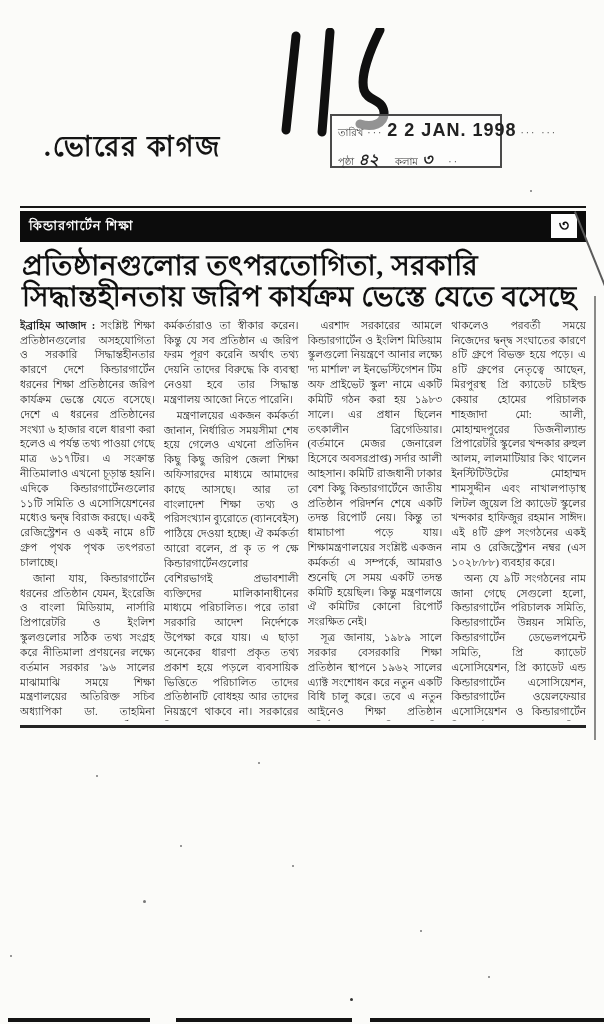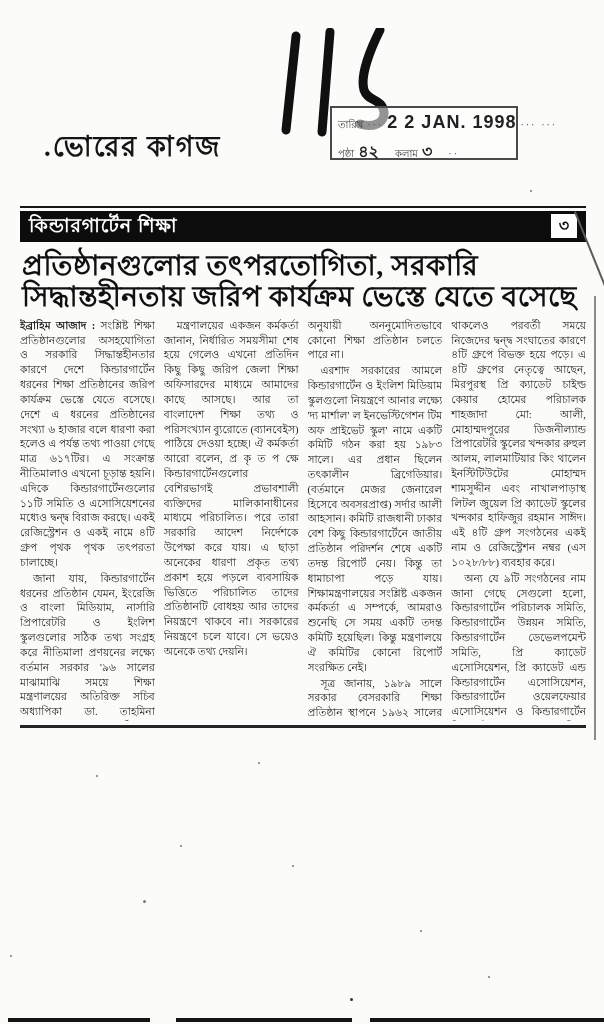--- a/index.html
+++ b/index.html
@@ -18,40 +18,40 @@
   }
   
   .masthead{
     position:absolute;left:44px;top:126px;
     font-size:27px;font-weight:700;letter-spacing:2px;
     color:#141414;
     transform:scaleY(1.05);
   }
   .handnum{position:absolute;left:278px;top:28px;width:150px;height:110px;}
   .stampbox{
-    position:absolute;left:330px;top:106px;width:188px;height:54px;
+    position:absolute;left:330px;top:114px;width:172px;height:54px;
     border:2px solid #4a4a4a;
     background:rgba(255,255,255,.55);
     font-family:"Liberation Sans","DejaVu Sans",sans-serif;
     font-size:10px;color:#333;
     padding:4px 6px 2px 6px;box-sizing:border-box;
   }
   .stamprow{display:flex;align-items:baseline;gap:4px;white-space:nowrap;}
   .stamp-date{font-weight:700;font-size:18px;color:#222;letter-spacing:1px;}
-  .hand{font-family:"DejaVu Serif",serif;font-weight:700;font-size:16px;color:#222;}
+  .hand{font-family:"DejaVu Serif",serif;font-style:italic;font-weight:700;font-size:16px;color:#222;}
   .dots{color:#555;letter-spacing:2px;}
   
   .clip{position:absolute;left:20px;top:206px;width:566px;}
   .toprule{border-top:2px solid #161616;margin-bottom:3px;}
   .kickerbar{
     position:relative;height:31px;background:#0c0c0c;color:#fff;
     display:flex;align-items:center;
     padding-left:9px;
   }
-  .kicker{font-size:19px;font-weight:700;letter-spacing:1px;}
+  .kicker{font-size:13px;font-weight:700;letter-spacing:1px;}
   .pagebadge{
     position:absolute;right:9px;top:3px;
     width:26px;height:24px;background:#fdfdfd;color:#0c0c0c;
     display:flex;align-items:center;justify-content:center;
     font-size:16px;font-weight:700;
   }
   .headline{
     margin:8px 0 4px 2px;
     font-size:28px;line-height:1.12;font-weight:700;color:#101010;
     letter-spacing:.5px;
@@ -125,25 +125,25 @@
 
     <div class="headline">প্রতিষ্ঠানগুলোর তৎপরতোগিতা, সরকারি সিদ্ধান্তহীনতায় জরিপ কার্যক্রম ভেস্তে যেতে বসেছে</div>
 
     <div class="cols">
       <div class="col">
         <p class="lead"><span class="byline">ইব্রাহিম আজাদ :</span> <span>সংশ্লিষ্ট শিক্ষা প্রতিষ্ঠানগুলোর অসহযোগিতা ও সরকারি সিদ্ধান্তহীনতার কারণে দেশে কিন্ডারগার্টেন ধরনের শিক্ষা প্রতিষ্ঠানের জরিপ কার্যক্রম ভেস্তে যেতে বসেছে। দেশে এ ধরনের প্রতিষ্ঠানের সংখ্যা ৬ হাজার বলে ধারণা করা হলেও এ পর্যন্ত তথ্য পাওয়া গেছে মাত্র ৬১৭টির। এ সংক্রান্ত নীতিমালাও এখনো চূড়ান্ত হয়নি। এদিকে কিন্ডারগার্টেনগুলোর ১১টি সমিতি ও এসোসিয়েশনের মধ্যেও দ্বন্দ্ব বিরাজ করছে। একই রেজিস্ট্রেশন ও একই নামে ৪টি গ্রুপ পৃথক পৃথক তৎপরতা চালাচ্ছে।</span></p>
         <p>জানা যায়, কিন্ডারগার্টেন ধরনের প্রতিষ্ঠান যেমন, ইংরেজি ও বাংলা মিডিয়াম, নার্সারি প্রিপারেটরি ও ইংলিশ স্কুলগুলোর সঠিক তথ্য সংগ্রহ করে নীতিমালা প্রণয়নের লক্ষ্যে বর্তমান সরকার '৯৬ সালের মাঝামাঝি সময়ে শিক্ষা মন্ত্রণালয়ের অতিরিক্ত সচিব অধ্যাপিকা ডা. তাহমিনা হোসেনের নেতৃত্বে একটি ১১ সদস্যের কমিটি গঠন করা হয়। কমিটি চলতি বছরের প্রথম দিকে প্রাথমিক তথ্য সংগ্রহের উদ্যোগ নেয়। প্রাথমিক তথ্য সংগ্রহের মধ্যে ছিল স্কুলের নাম ঠিকানা, ছাত্রছাত্রীর সংখ্যা ও স্কুল প্রধানের নাম সংগ্রহ। এ জন্য পত্রিকায় বিজ্ঞাপনও দেওয়া হয়। এ জরিপের মূল দায়িত্ব দেওয়া হয় দেশের সকল জেলা শিক্ষা অফিসারকে। প্রাথমিক তথ্য সংগৃহীত হয় মাত্র ১,৬৭৩টি প্রতিষ্ঠানের। পরবর্তী সময়ে এসব প্রতিষ্ঠানের পূর্ণাঙ্গ জরিপ করার জন্য ৬ পৃষ্ঠার একটি জরিপ ফরমও তৈরি করা হয়। এটি পূরণ করার জন্যও মন্ত্রণালয় পত্রপত্রিকায় বিজ্ঞাপন দেয়। প্রথম দিকে সময় ছিল ৩০ এপ্রিল। পরবর্তীকালে সময় বর্ধিত করা হয় ৩০ মে পর্যন্ত। কিন্তু এতে যথেষ্ট সাড়া পাওয়া যায়নি।</p>
 
       </div>
       <div class="col">
+        <p class="lead">কর্মকর্তারাও তা স্বীকার করেন। কিন্তু যে সব প্রতিষ্ঠান এ জরিপ ফরম পূরণ করেনি অর্থাৎ তথ্য দেয়নি তাদের বিরুদ্ধে কি ব্যবস্থা নেওয়া হবে তার সিদ্ধান্ত মন্ত্রণালয় আজো নিতে পারেনি।</p>
         <p>মন্ত্রণালয়ের একজন কর্মকর্তা জানান, নির্ধারিত সময়সীমা শেষ হয়ে গেলেও এখনো প্রতিদিন কিছু কিছু জরিপ জেলা শিক্ষা অফিসারদের মাধ্যমে আমাদের কাছে আসছে। আর তা বাংলাদেশ শিক্ষা তথ্য ও পরিসংখ্যান ব্যুরোতে (ব্যানবেইস) পাঠিয়ে দেওয়া হচ্ছে। ঐ কর্মকর্তা আরো বলেন, প্র কৃ ত প ক্ষে কিন্ডারগার্টেনগুলোর বেশিরভাগই প্রভাবশালী ব্যক্তিদের মালিকানাধীনের মাধ্যমে পরিচালিত। পরে তারা সরকারি আদেশ নির্দেশকে উপেক্ষা করে যায়। এ ছাড়া অনেকের ধারণা প্রকৃত তথ্য প্রকাশ হয়ে পড়লে ব্যবসায়িক ভিত্তিতে পরিচালিত তাদের প্রতিষ্ঠানটি বোধহয় আর তাদের নিয়ন্ত্রণে থাকবে না। সরকারের নিয়ন্ত্রণে চলে যাবে। সে ভয়েও অনেকে তথ্য দেয়নি।</p>
 
       </div>
       <div class="col">
-        <p class="lead">অনুযায়ী অননুমোদিতভাবে কোনো শিক্ষা প্রতিষ্ঠান চলতে পারে না।</p>
         <p>এরশাদ সরকারের আমলে কিন্ডারগার্টেন ও ইংলিশ মিডিয়াম স্কুলগুলো নিয়ন্ত্রণে আনার লক্ষ্যে 'দ্য মার্শাল' ল ইনভেস্টিগেশন টিম অফ প্রাইভেট স্কুল' নামে একটি কমিটি গঠন করা হয় ১৯৮৩ সালে। এর প্রধান ছিলেন তৎকালীন ব্রিগেডিয়ার। (বর্তমানে মেজর জেনারেল হিসেবে অবসরপ্রাপ্ত) সর্দার আলী আহসান। কমিটি রাজধানী ঢাকার বেশ কিছু কিন্ডারগার্টেনে জাতীয় প্রতিষ্ঠান পরিদর্শন শেষে একটি তদন্ত রিপোর্ট নেয়। কিন্তু তা ধামাচাপা পড়ে যায়। শিক্ষামন্ত্রণালয়ের সংশ্লিষ্ট একজন কর্মকর্তা এ সম্পর্কে, আমরাও শুনেছি সে সময় একটি তদন্ত কমিটি হয়েছিল। কিন্তু মন্ত্রণালয়ে ঐ কমিটির কোনো রিপোর্ট সংরক্ষিত নেই।</p>
         <p>সূত্র জানায়, ১৯৮৯ সালে সরকার বেসরকারি শিক্ষা প্রতিষ্ঠান স্থাপনে ১৯৬২ সালের এ্যাক্ট সংশোধন করে নতুন একটি বিধি চালু করে। তবে এ নতুন আইনেও শিক্ষা প্রতিষ্ঠান প্রতিষ্ঠার ক্ষেত্রে নিজস্ব বাড়ি, একটি পরিচালনা পরিষদ এবং ঐ পরিচালনা পরিষদের মাধ্যমে শিক্ষা প্রতিষ্ঠান পরিচালনা — এই তিন শর্তই বহাল ছিল। তখন ঐ আইনের ভিত্তিতে কিন্ডারগার্টেনগুলোর রেজিস্ট্রেশন প্রক্রিয়াও শুরু হয়। সে সময় প্রায় ১৫০টি এ জাতীয় প্রতিষ্ঠান রেজিস্ট্রেশনও নেয়। অনেকে নানা আশংকায় তাদের প্রতিষ্ঠানের রেজিস্ট্রেশন করায়নি। ১৯৯১ সালে বিএনপি ক্ষমতায় আসার পর কিন্ডারগার্টেনের রেজিস্ট্রেশন বন্ধ করে দেয়। কিন্তু এ বিষয়ে আর কোনো পদক্ষেপও গ্রহণ করেনি।</p>
 
       </div>
       <div class="col">
         <p class="lead">থাকলেও পরবর্তী সময়ে নিজেদের দ্বন্দ্ব সংঘাতের কারণে ৪টি গ্রুপে বিভক্ত হয়ে পড়ে। এ ৪টি গ্রুপের নেতৃত্বে আছেন, মিরপুরস্থ প্রি ক্যাডেট চাইল্ড কেয়ার হোমের পরিচালক শাহজাদা মো: আলী, মোহাম্মদপুরের ডিজনীল্যান্ড প্রিপারেটরি স্কুলের খন্দকার রুহুল আলম, লালমাটিয়ার কিং থালেন ইনস্টিটিউটের মোহাম্মদ শামসুদ্দীন এবং নাখালপাড়াস্থ লিটল জুয়েল প্রি ক্যাডেট স্কুলের খন্দকার হাফিজুর রহমান সাঈদ। এই ৪টি গ্রুপ সংগঠনের একই নাম ও রেজিস্ট্রেশন নম্বর (এস ১০২৮/৮৮) ব্যবহার করে।</p>
         <p>অন্য যে ৯টি সংগঠনের নাম জানা গেছে সেগুলো হলো, কিন্ডারগার্টেন পরিচালক সমিতি, কিন্ডারগার্টেন উন্নয়ন সমিতি, কিন্ডারগার্টেন ডেভেলপমেন্ট সমিতি, প্রি ক্যাডেট এসোসিয়েশন, প্রি ক্যাডেট এন্ড কিন্ডারগার্টেন এসোসিয়েশন, কিন্ডারগার্টেন ওয়েলফেয়ার এসোসিয়েশন ও কিন্ডারগার্টেন শিশু উন্নয়ন সংস্থা। এদিকে কিন্ডারগার্টেন ও ইংলিশ মিডিয়াম জাতীয় প্রতিষ্ঠানগুলোর নীতিমালা প্রণয়ন কমিটি খসড়া নীতিমালা তৈরি করলেও তা এখনো চূড়ান্ত করতে পারেনি। সিদ্ধান্ত ছিল নীতিমালা প্রণয়ন কমিটিতে কিন্ডারগার্টেন এসোসিয়েশনগুলোর তিনজন প্রতিনিধি রাখা হবে। কিন্তু এসোসিয়েশনগুলো দীর্ঘদিন পরও এখনো সর্বসম্মতভাবে তাদের তিনজন প্রতিনিধি নির্বাচিত করতে পারেনি। ফলে নীতিমালা প্রণয়ন কমিটিতে ও তাদের অন্তর্ভুক্ত করা সম্ভব হয়নি। তবে তাদের মতামত নেওয়া হয়েছে। এ নিয়ে শিক্ষা মন্ত্রণালয়ের উদ্যোগে আয়োজিত একটি সভায় এসোসিয়েশনগুলোর পরস্পর বিরোধী নেতাদের মধ্যে হাতাহাতি হয়ে যায় বলেও শিক্ষা মন্ত্রণালয়ের একজন কর্মকর্তা জানিয়েছেন। শেষ/</p>
 
       </div>
     </div>

